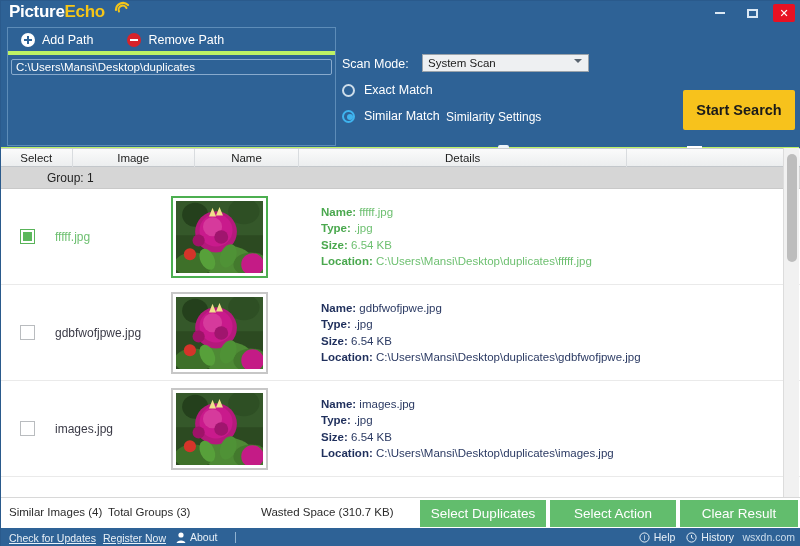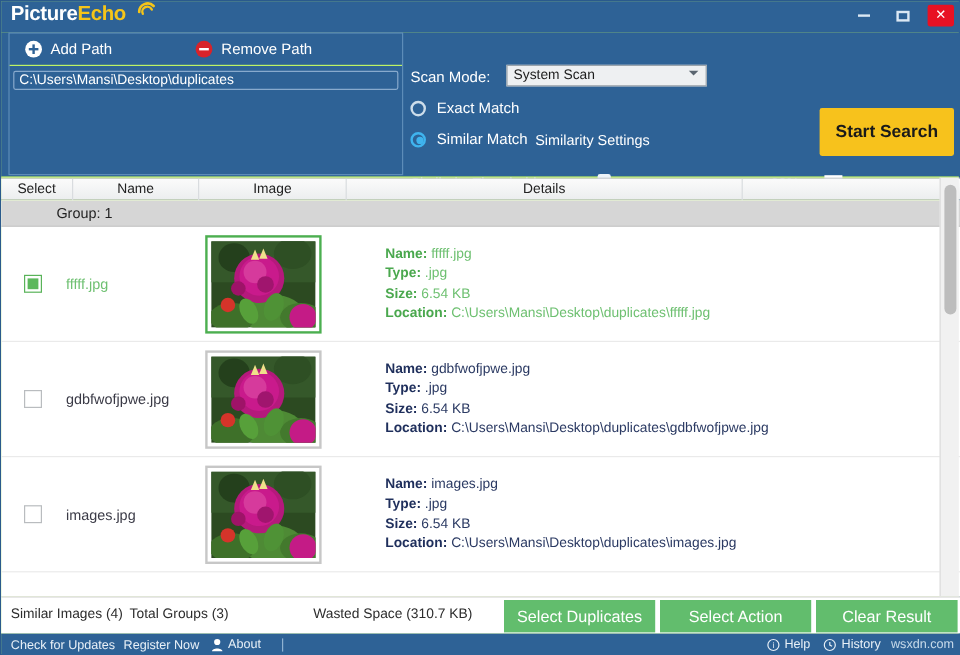--- a/index.html
+++ b/index.html
@@ -53,22 +53,22 @@
     position: absolute; left: 0; top: 26px; width: 800px; height: 120px;
     background: #2e6296;
   }
   
   .pathbox {
     position: absolute; left: 6px; top: 0px; width: 329px; height: 119px;
     border: 1px solid #5d8cb8;
   }
   .pathtools {
     position: absolute; left: 0; top: 0; width: 327px; height: 27px;
-    border-bottom: 1px solid #bef264;
-    display: flex;  gap: 36px;
+    border-bottom: 4px solid #bef264;
+    display: flex; 
   }
   .ptbtn {
     display: flex; align-items: center; gap: 7px;
     color: #ffffff; font-size: 12.5px; cursor: pointer;
     padding: 0 6px;
   }
   .ptbtn.add { margin-left: 7px; }
   .ptbtn.remove { margin-left: 22px; }
   .ico-circle {
     width: 14px; height: 14px; border-radius: 50%;
@@ -171,21 +171,21 @@
     position: absolute; left: 0; top: 147px; width: 800px; height: 19px;
     background: linear-gradient(#fbfbfb, #eceeef);
     border-top: 1px solid #c8ccd0; border-bottom: 1px solid #c3c7cb;
     display: flex;
   }
   .colhead .c {
     height: 18px; line-height: 18px; text-align: center;
     font-size: 11.5px; color: #222; border-right: 1px solid #d9dcdf;
     cursor: pointer; overflow: hidden;
   }
-  .c-select { width: 60px; }
+  .c-select { width: 72px; }
   .c-name   { width: 105px; }
   .c-image  { width: 123px; }
   .c-details{ width: 330px; }
   .c-rest   { width: 175px; border-right: none !important; }
 
   
   .results {
     position: absolute; left: 0; top: 166px; width: 800px; height: 330px;
     background: #ffffff; overflow: hidden;
   }
@@ -263,21 +263,21 @@
   .actbtn.b3 { left: 679px; width: 118px; }
 
   
   .footer {
     position: absolute; left: 0; top: 527px; width: 800px; height: 19px;
     background: #2e6296;
   }
   .flink {
     position: absolute; top: 4px;
     color: #e8f0f7; font-size: 10.5px;
-    cursor: pointer;
+    text-decoration: underline; cursor: pointer;
   }
   .flink.l1 { left: 8px; }
   .flink.l2 { left: 102px; }
   .fabout {
     position: absolute; left: 175px; top: 3px;
     display: flex; align-items: center; gap: 4px;
     color: #e8f0f7; font-size: 10.5px; cursor: pointer;
   }
   .fsep {
     position: absolute; left: 234px; top: 4px; width: 1px; height: 11px;
@@ -370,22 +370,22 @@
     <button class="startbtn">Start Search</button>
 
     <div class="previewrow">
       <span class="chk-white"></span>
       <span>Show Preview</span>
     </div>
   </div>
 
   <div class="colhead">
     <div class="c c-select">Select</div>
+    <div class="c c-image">Image</div>
     <div class="c c-name">Name</div>
-    <div class="c c-image">Image</div>
     <div class="c c-details">Details</div>
     <div class="c c-rest"></div>
   </div>
 
   <div class="results">
 
     <div class="grouphdr">Group: 1</div>
 
     <div class="itemrow rowsel">
       <div class="cell-select">

